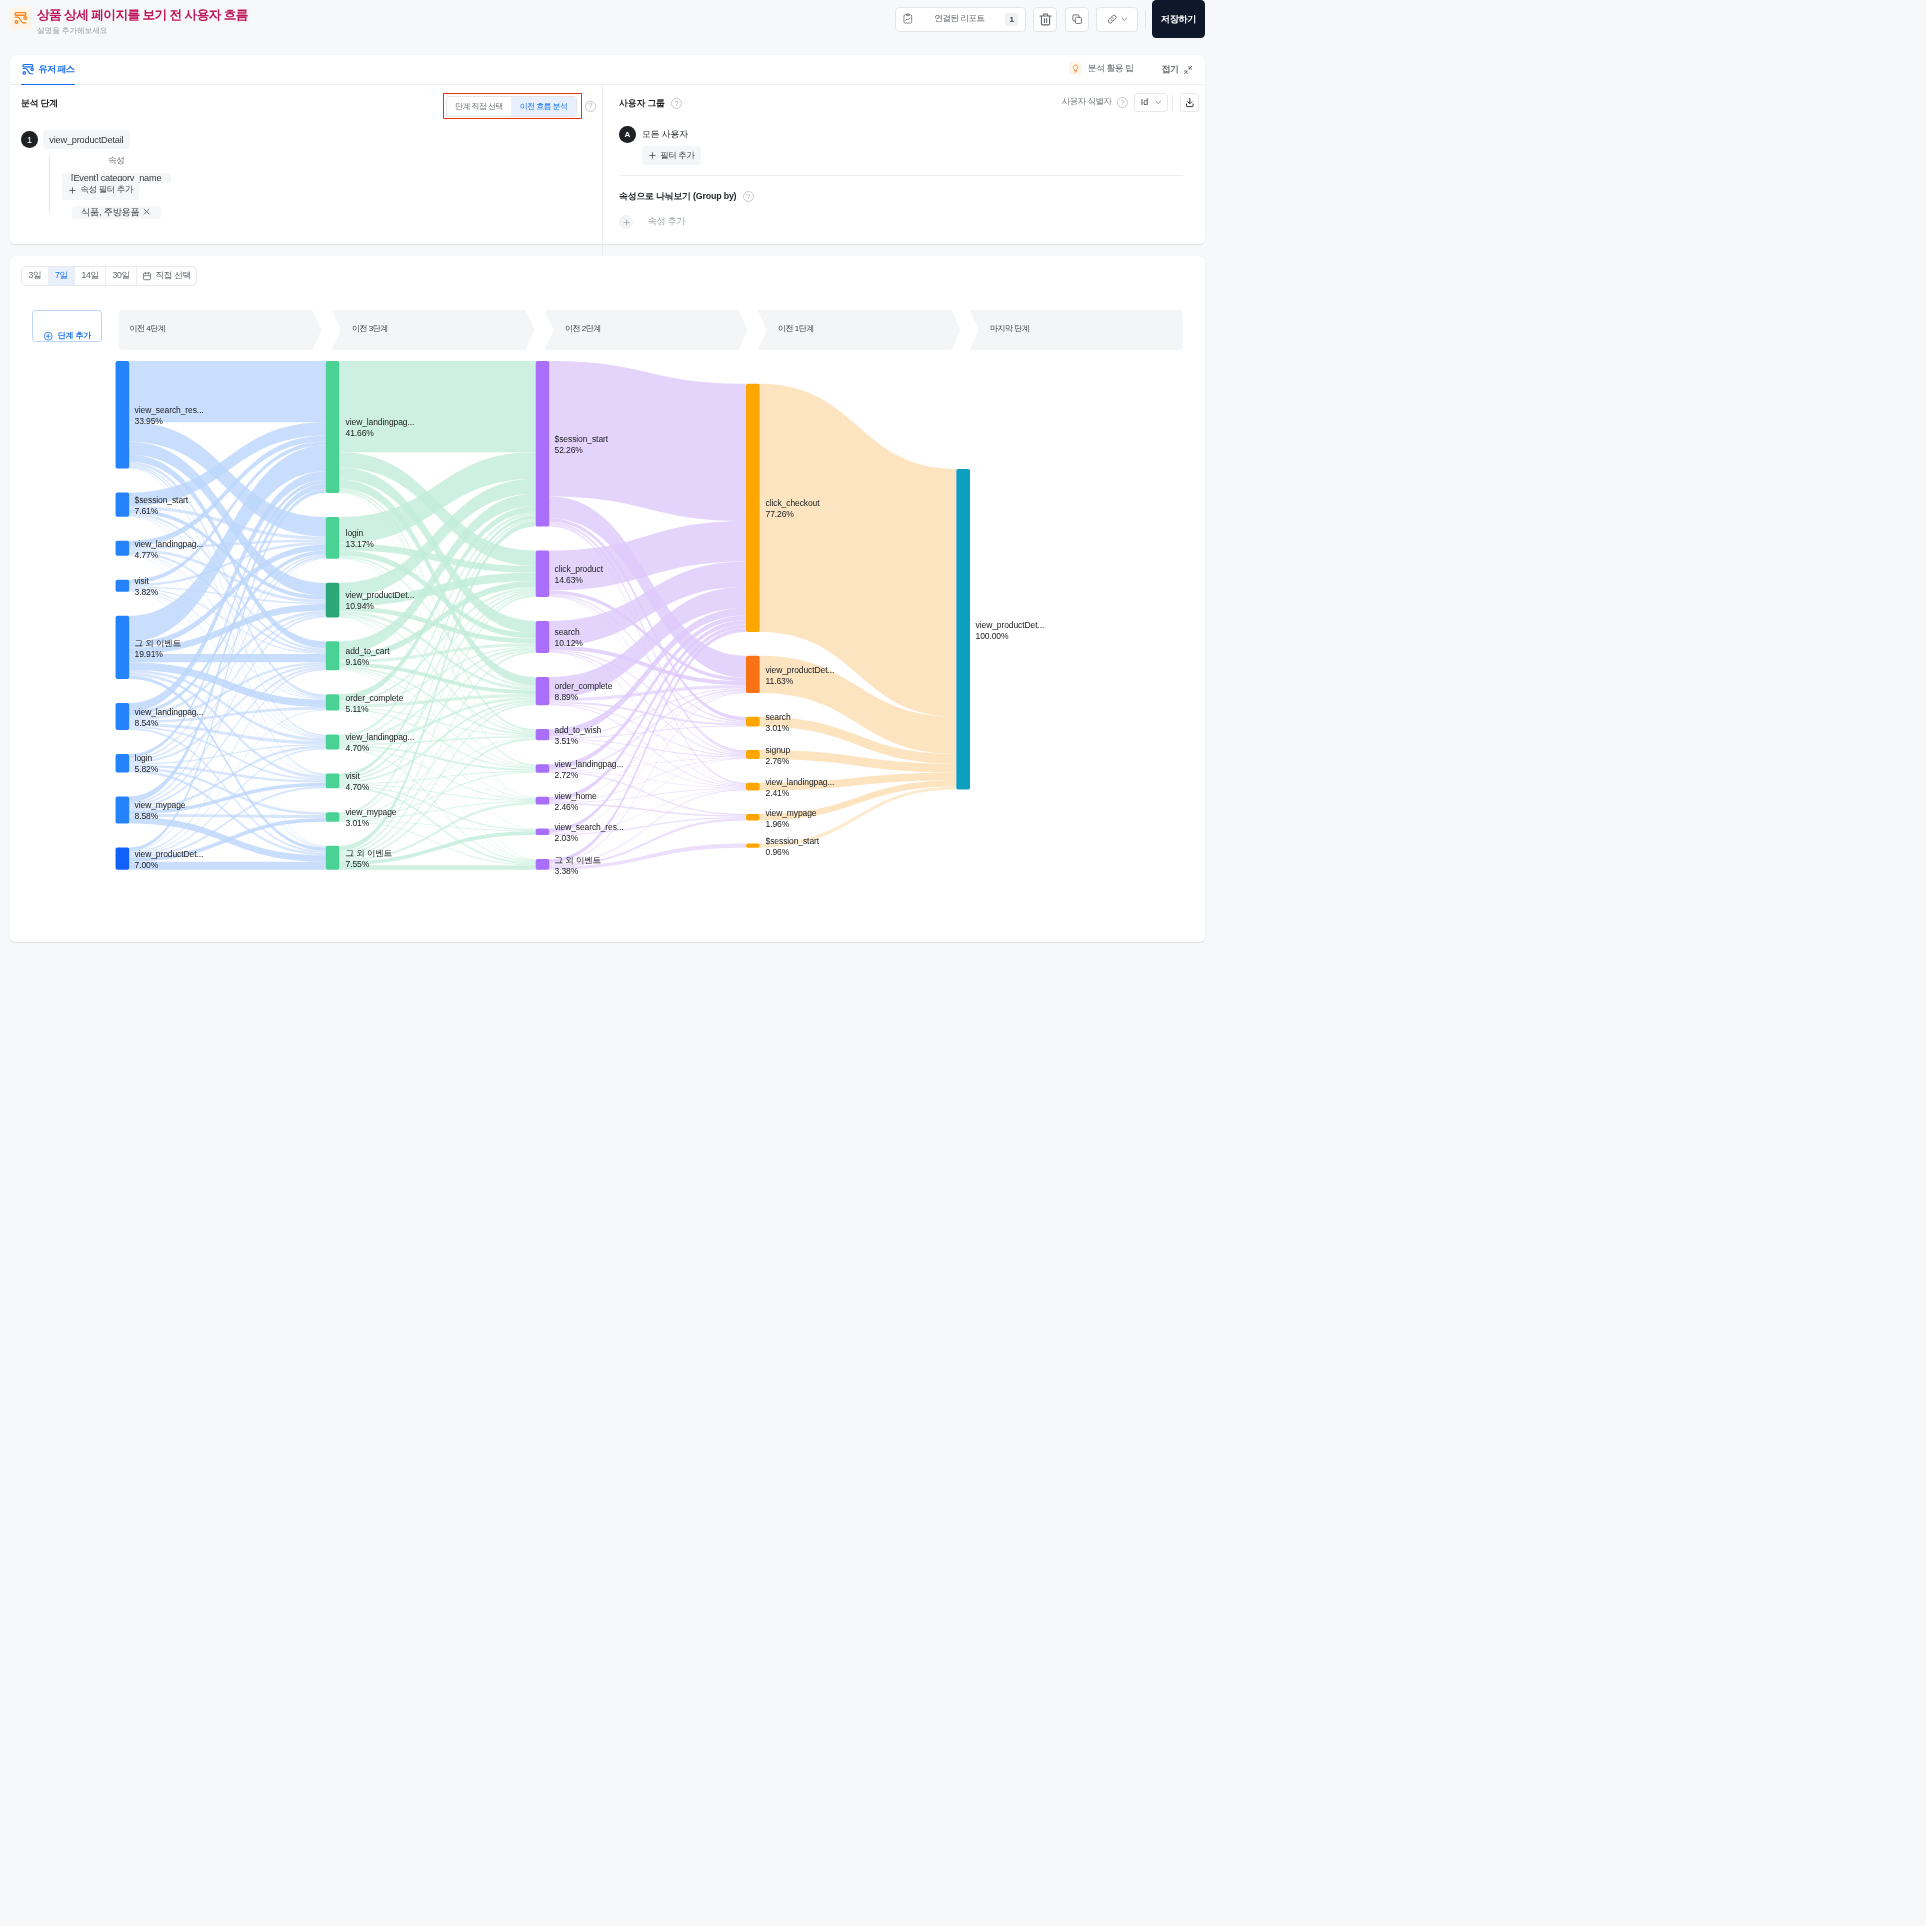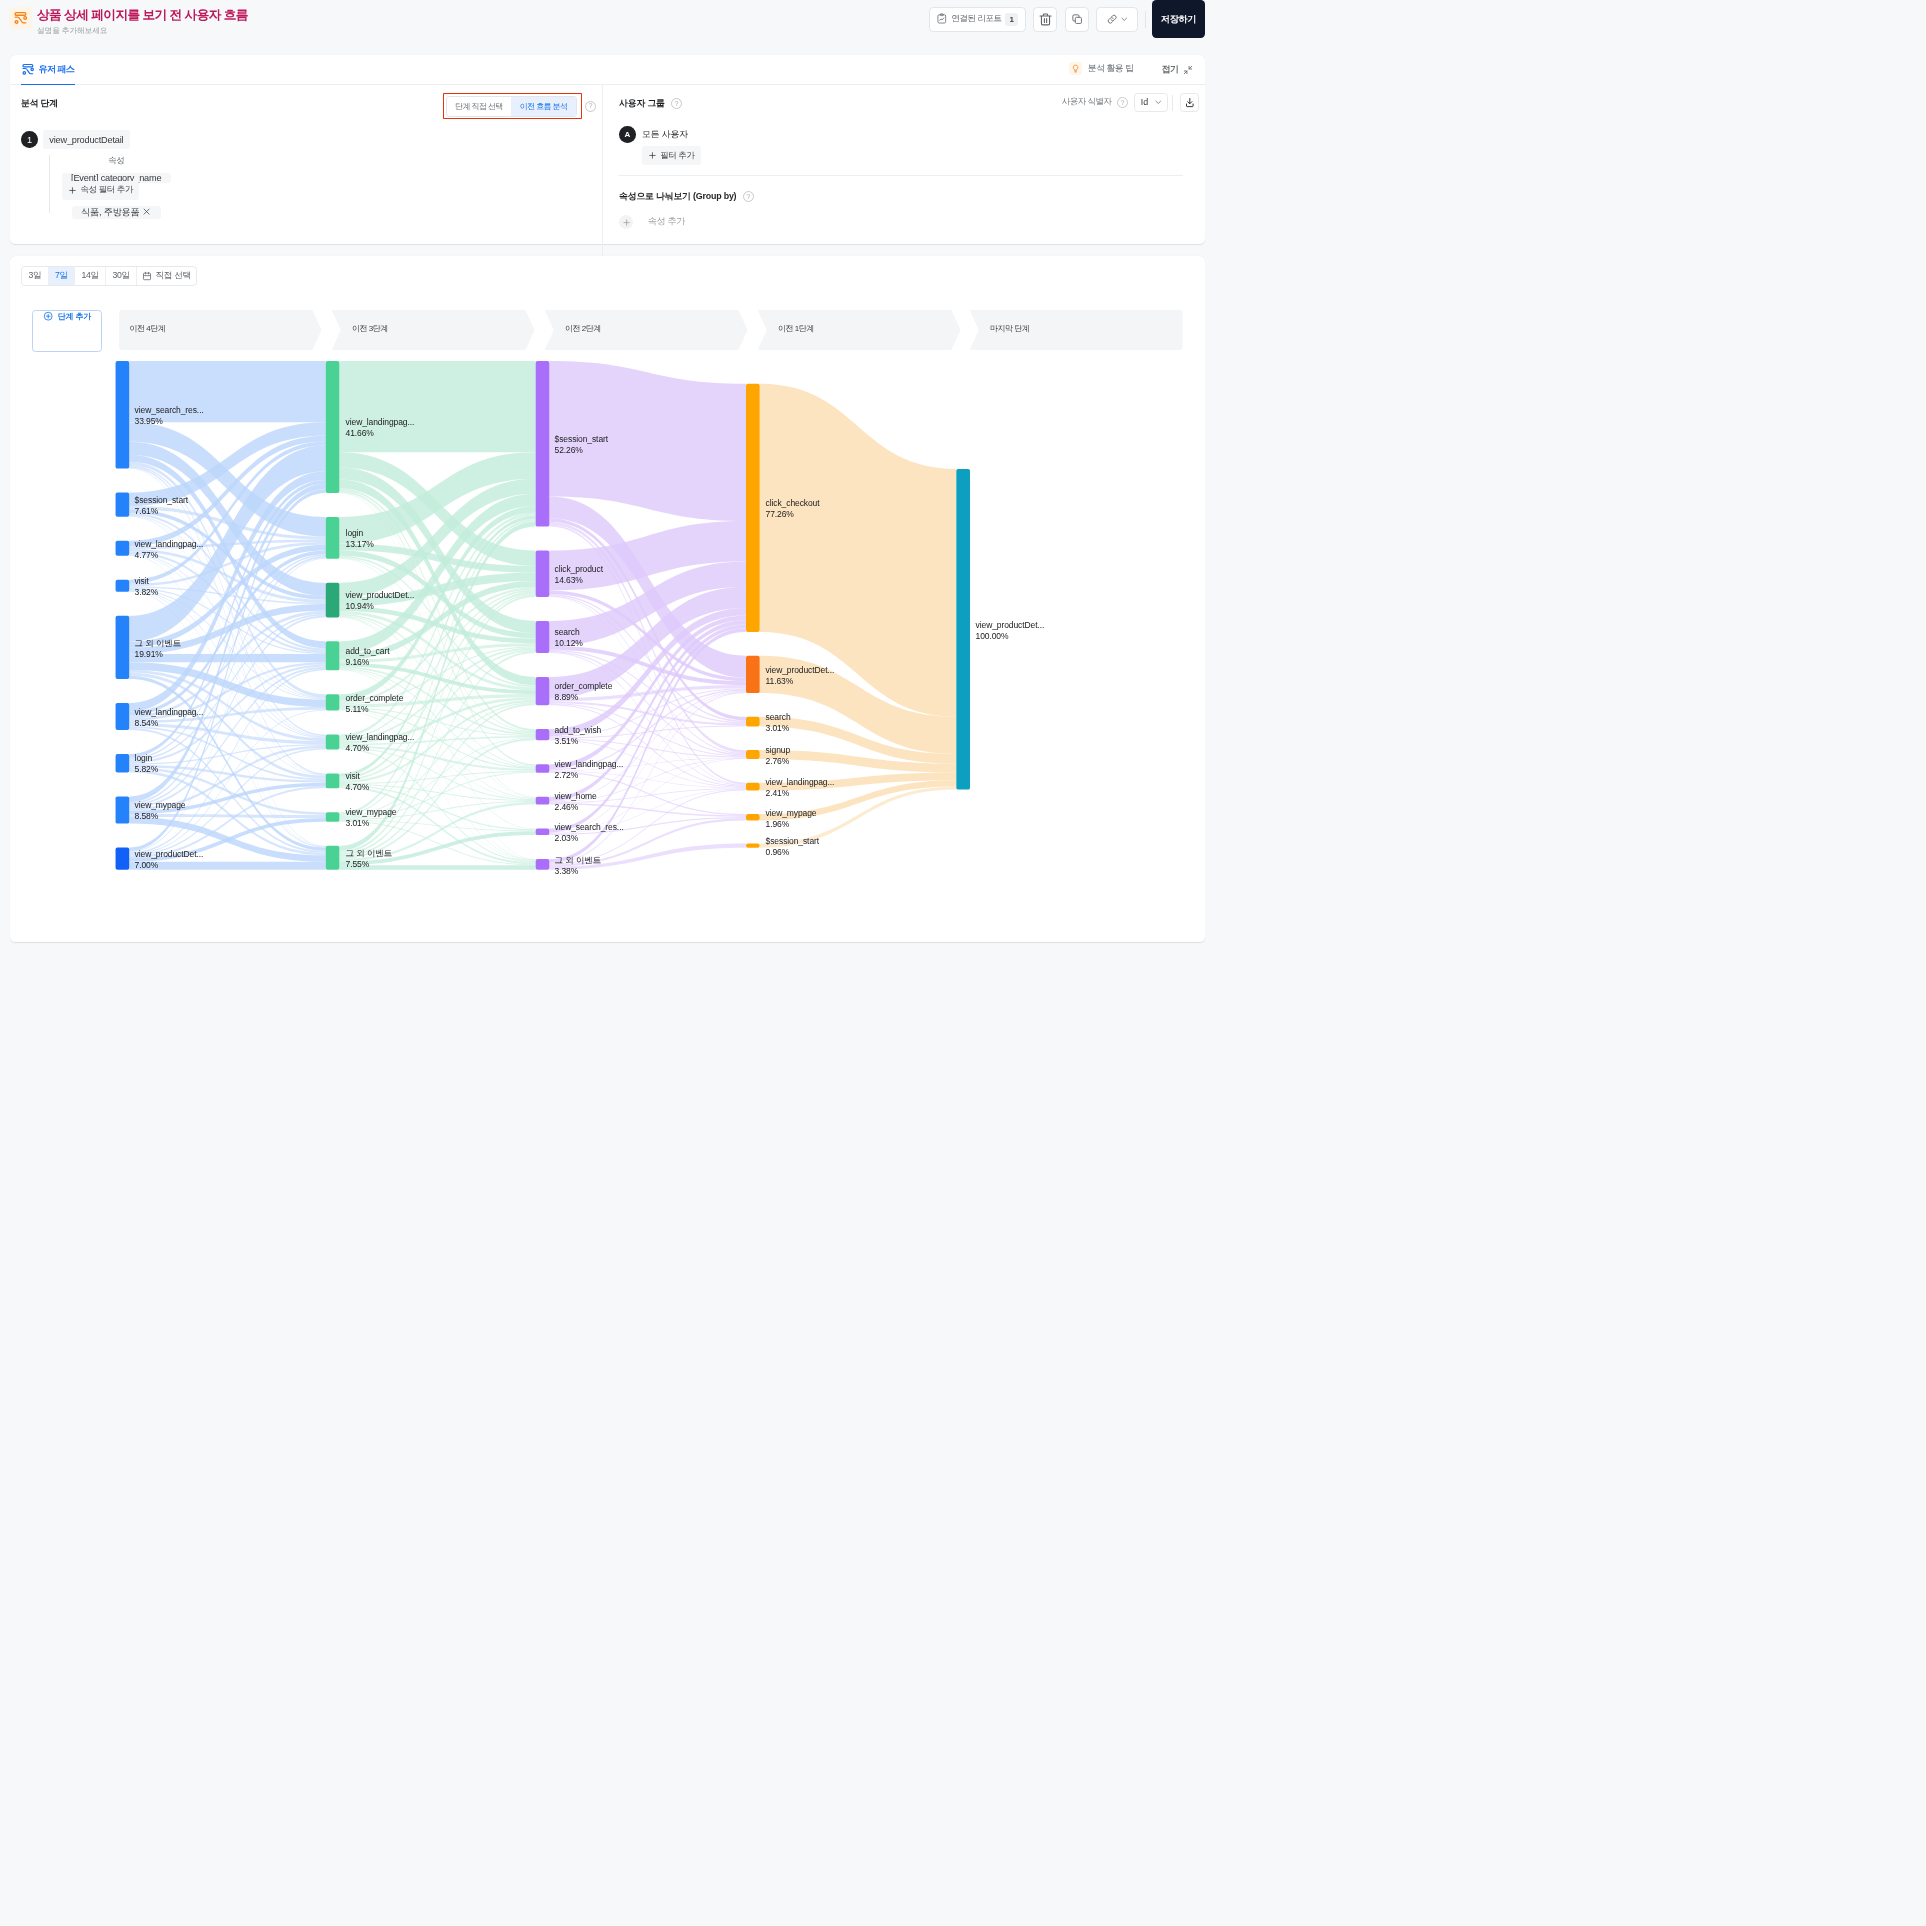--- a/index.html
+++ b/index.html
@@ -26,21 +26,21 @@
 .page{position:relative;width:1219px;height:964px;}
 
 
 .topbar{position:absolute;left:0;top:0;width:1219px;height:55px;}
 .brand{position:absolute;left:9.4px;top:6.7px;width:23px;height:22px;border-radius:3.9px;background:#fef5e7;display:flex;align-items:center;justify-content:center;}
 .title{position:absolute;left:37px;top:6.5px;font-size:12.7px;font-weight:700;letter-spacing:-0.6px;color:#be185d;line-height:17.3px;}
 .subtitle{position:absolute;left:37px;top:25px;font-size:7.7px;color:#9aa0a6;letter-spacing:-0.1px;line-height:11.6px;}
 
 .tb-actions{position:absolute;right:14.3px;top:6.7px;display:flex;align-items:center;gap:7.5px;height:25px;}
 .btn{display:flex;align-items:center;justify-content:center;height:25px;border:0.4px solid #e3e5e8;border-radius:4.2px;background:#fff;cursor:pointer;}
-.btn-linked{padding:0 6.5px;gap:4px;}
+.btn-linked{padding:0 6.5px;gap:21px;}
 .btn-linked .lbl{font-size:8.5px;color:#5f6368;letter-spacing:-0.5px;}
 .badge{min-width:12.7px;height:13px;border-radius:2.7px;background:#f0f1f3;display:flex;align-items:center;justify-content:center;font-size:8px;color:#3c4043;font-weight:600;padding:0 2.7px;}
 .btn-icon{width:24px;}
 .btn-link-dd{width:42px;gap:2.3px;}
 .divider-v{width:0.6px;height:17px;background:#e3e5e8;margin:0 -0.8px;}
 .btn-save{height:38px;padding:0 8.7px;border-radius:4.2px;background:#0f172a;color:#fff;font-size:9.2px;font-weight:700;display:flex;align-items:center;border:none;cursor:pointer;letter-spacing:-0.4px;}
 
 
 .card{position:absolute;background:#fff;border-radius:5.4px;box-shadow:0 0.4px 1.2px rgba(16,24,40,.07),0 0.4px 0.8px rgba(16,24,40,.04);}
 #settings-card{left:9.6px;top:55px;width:1195px;height:189px;}
@@ -96,21 +96,21 @@
 .plus-circle{width:14.4px;height:14.4px;border-radius:50%;background:#f2f3f5;display:flex;align-items:center;justify-content:center;}
 .add-attr .lbl{font-size:9.2px;color:#9aa0a6;letter-spacing:-0.4px;}
 
 
 .daterow{position:absolute;left:11.6px;top:10px;display:flex;}
 .dseg{display:flex;border:0.4px solid #e7e9ec;border-radius:3.9px;overflow:hidden;height:20.4px;}
 .dseg > div{display:flex;align-items:center;padding:0 6.4px;font-size:8.7px;color:#5f6368;cursor:pointer;border-right:0.4px solid #eceef0;letter-spacing:-0.4px;}
 .dseg > div:last-child{border-right:none;gap:3.1px;padding:0 5.4px;}
 .dseg > div.on{background:#e8f0fe;color:#1a73e8;}
 
-.addstep{position:absolute;left:22.5px;top:54px;width:70px;height:42px;border:0.4px solid #bcd4f7;border-radius:3.5px;display:flex;align-items:flex-start;justify-content:center;gap:4.2px;cursor:pointer;background:#fff;}
+.addstep{position:absolute;left:22.5px;top:54px;width:70px;height:32px;border:0.4px solid #bcd4f7;border-radius:3.5px;display:flex;align-items:flex-end;justify-content:center;gap:4.2px;cursor:pointer;background:#fff;}
 .addstep .lbl{font-size:8px;font-weight:700;color:#1a73e8;letter-spacing:-0.2px;}
 
 .steps-hdr{position:absolute;left:0;top:54px;height:40px;}
 .shdr{position:absolute;top:0;height:40px;background:#f4f5f6;display:flex;align-items:center;}
 .shdr .lbl{font-size:8px;color:#3c4043;letter-spacing:-0.5px;position:relative;top:-1.2px;}
 
 #sankey{position:absolute;left:0;top:0;width:1195px;height:686px;overflow:visible;pointer-events:none;}
 .nodelabel{position:absolute;font-size:8.5px;color:#202124;letter-spacing:-0.1px;line-height:10.8px;white-space:nowrap;}
 </style>
 </head>

